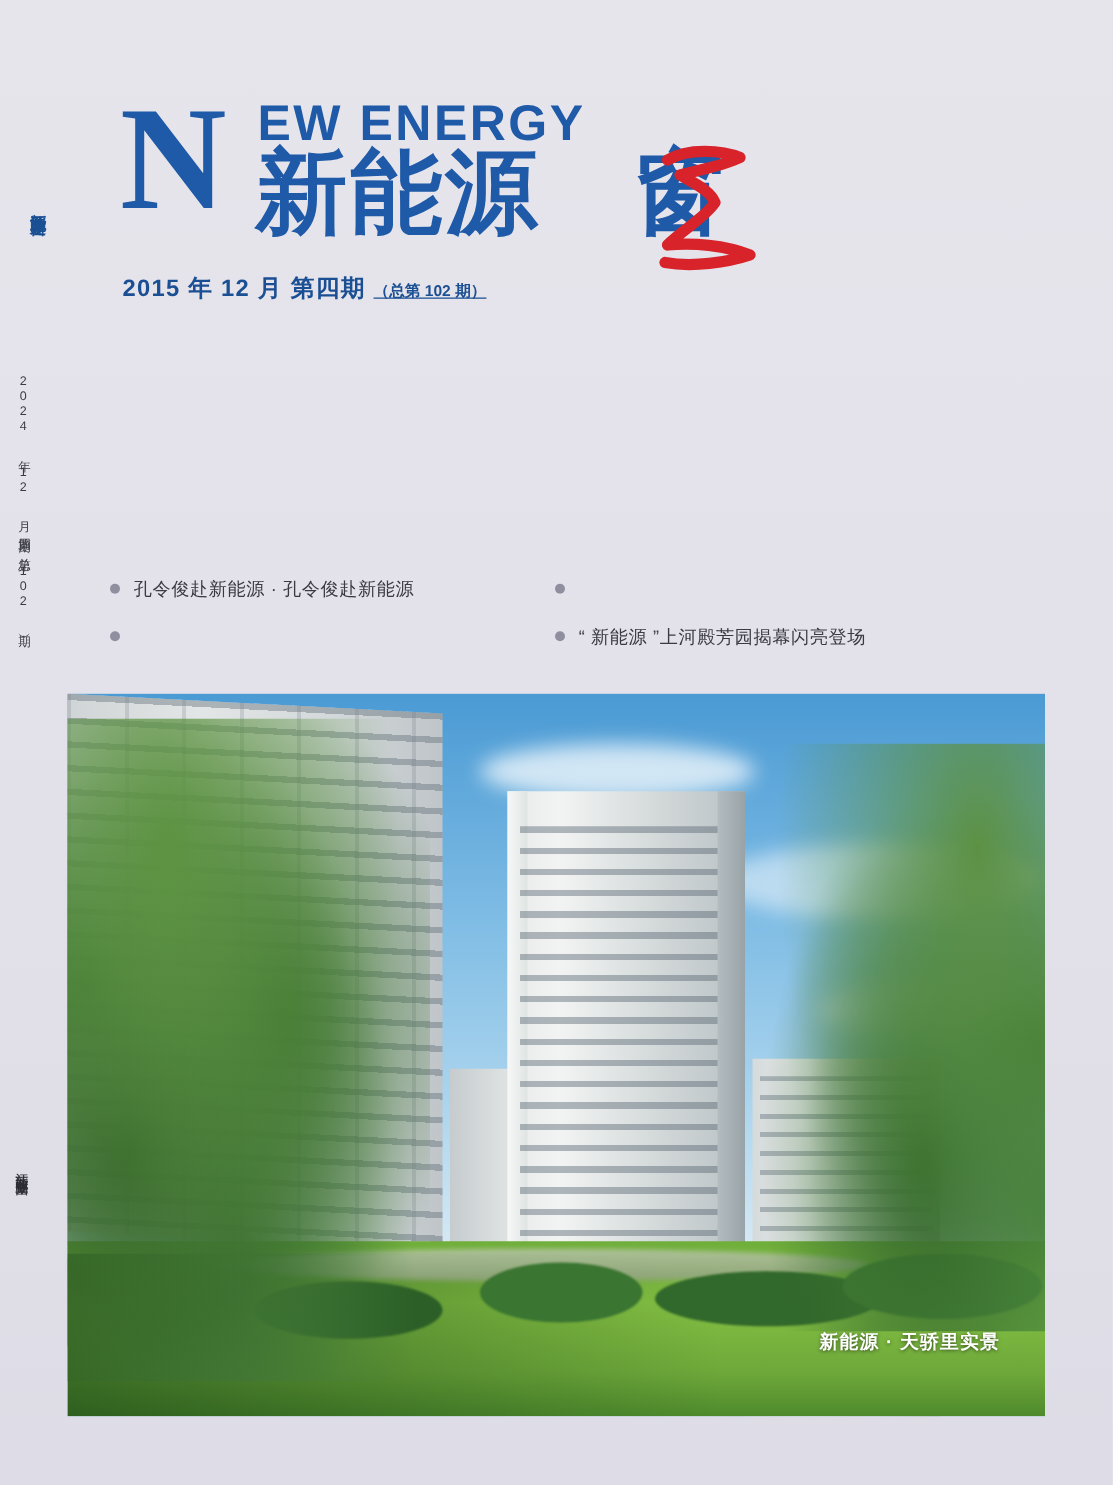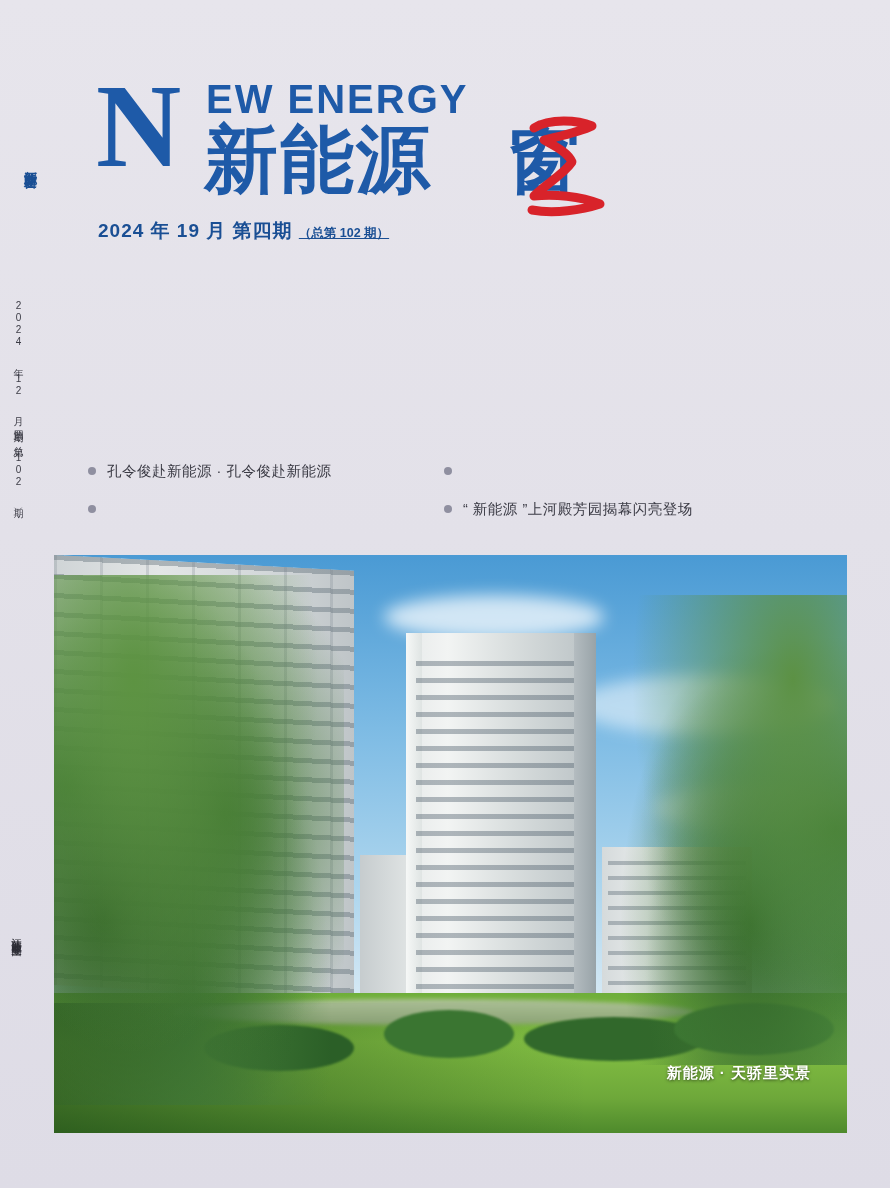--- a/index.html
+++ b/index.html
@@ -93,21 +93,21 @@
     font-family: "Liberation Serif", serif;
     font-weight: bold;
     font-size: 118px;
     line-height: 110px;
     color: #1e5aa8;
   }
   .mast-cn {
     position: absolute;
     left: 116px;
     top: 56px;
-    font-family: Liberation Serif, serif;
+    font-family: Liberation Mono, monospace;
     font-weight: bold;
     font-size: 74px;
     line-height: 80px;
     letter-spacing: 2px;
     color: #1e5aa8;
     white-space: nowrap;
   }
   .mast-cn .gap {
     display: inline-block;
     width: 74px;
@@ -166,21 +166,20 @@
 
   
   .photo {
     position: absolute;
     left: 54px;
     top: 555px;
     width: 782px;
     height: 578px;
     overflow: hidden;
     background: #8fbfe0;
-    padding-left: 11px;
   }
   .sky {
     position: absolute;
     inset: 0;
     background: linear-gradient(180deg, #4a9ad4 0%, #7dbbe4 30%, #aed6ee 58%, #d4e8f4 76%, #e9f2f6 88%);
   }
   .cloud {
     position: absolute;
     background: rgba(255,255,255,0.72);
     border-radius: 50%;
@@ -362,21 +361,21 @@
     <div class="mast-en">EW ENERGY</div>
     <div class="mast-cn">
       <span>新能源</span><span class="gap"></span><span>窗</span>
     </div>
     <div class="mast-zhi">
       <svg width="90" height="110" viewBox="0 0 90 110">
         <path d="M14 18 C30 8, 58 10, 72 16 C60 22, 40 26, 24 30 C34 36, 48 42, 52 52 C44 64, 26 74, 14 86 C34 84, 60 86, 80 94 C62 100, 34 104, 12 100" fill="none" stroke="#d8232a" stroke-width="9" stroke-linecap="round" stroke-linejoin="round"></path>
       </svg>
     </div>
     <div class="mast-date">
-      <span>2024 年 19 月  第四期</span>
+      <span>2015 年 12 月  第四期</span>
       <span class="sub">（总第 102 期）</span>
     </div>
   </div>
 
   <div class="headlines">
     <div class="hl-item">
       <span class="hl-dot"></span>
       <span>孔令俊赴新能源 · 孔令俊赴新能源</span>
     </div>
     <div class="hl-item">

